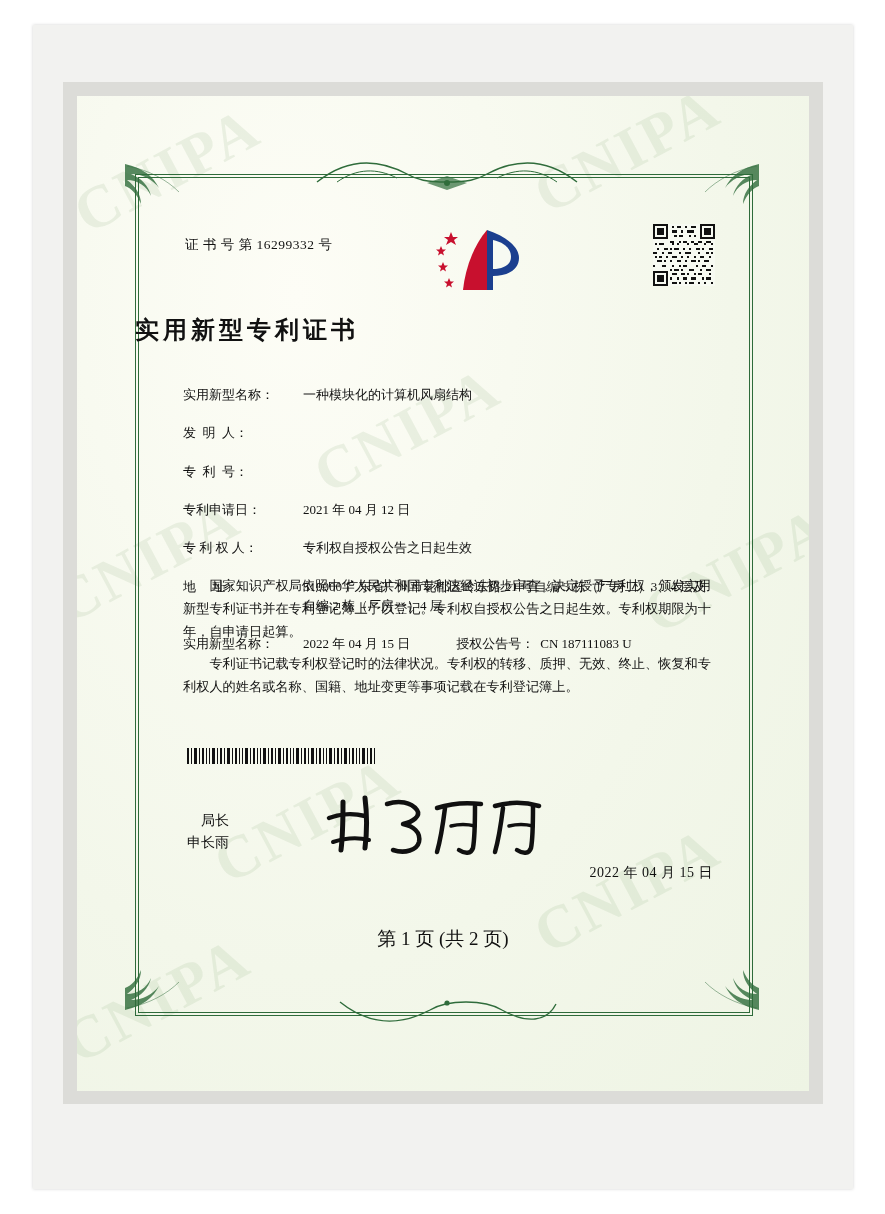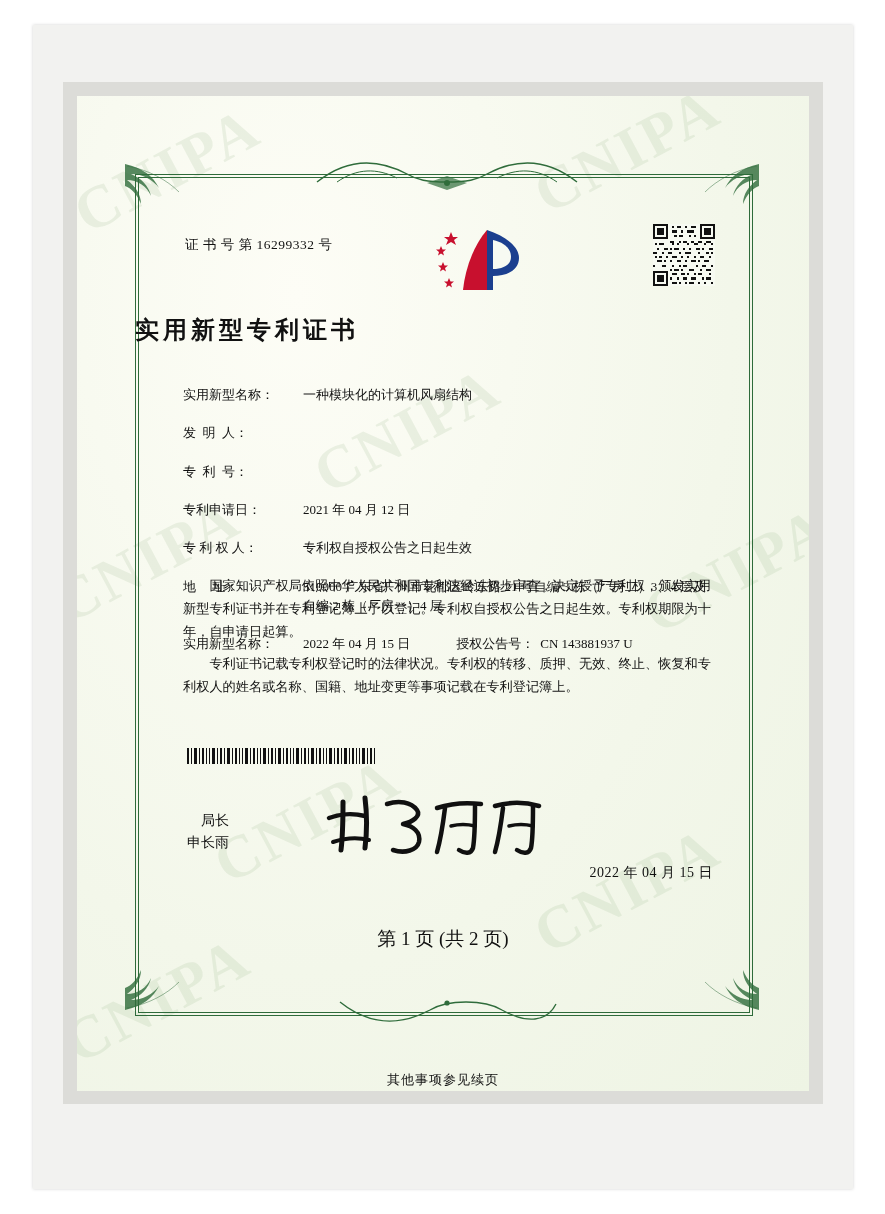--- a/index.html
+++ b/index.html
@@ -411,21 +411,21 @@
           <div class="fvalue">专利权自授权公告之日起生效</div>
         </div>
         <div class="frow">
           <div class="flabel">地     址：</div>
           <div class="fvalue">510000  广东省广州市花都区岭东路 21 号自编 3 栋（厂房二）3、4 层及自编 2 栋（厂房一）4 层</div>
         </div>
         <div class="frow inline-two">
           <div class="flabel">实用新型名称：</div>
           <div class="fvalue">2022 年 04 月 15 日</div>
           <div class="f2label">授权公告号：</div>
-          <div class="fvalue" style="margin-left:6px;">CN 143881937 U</div>
+          <div class="fvalue" style="margin-left:6px;">CN 187111083 U</div>
         </div>
       </div>
 
       <div class="para p1">
         <span class="indent">国家知识产权局依照中华人民共和国专利法经过初步审查，决定授予专利权，颁发实用新型专利证书并在专利登记簿上予以登记。专利权自授权公告之日起生效。专利权期限为十年，自申请日起算。</span>
       </div>
       <div class="para p2">
         <span class="indent">专利证书记载专利权登记时的法律状况。专利权的转移、质押、无效、终止、恢复和专利权人的姓名或名称、国籍、地址变更等事项记载在专利登记簿上。</span>
       </div>
 
@@ -506,15 +506,14 @@
           <path d="M178 24 C176 40 174 54 170 68" stroke-width="4.5"></path>
           <path d="M208 22 C208 38 208 54 206 64 C204 70 198 70 192 66" stroke-width="4.5"></path>
           <path d="M184 42 C192 40 200 40 208 42" stroke-width="3.5"></path>
         </g>
       </svg>
 
       <div class="issue-date">2022 年 04 月 15 日</div>
       <div class="page-no">第 1 页 (共 2 页)</div>
     </div>
 
-    <div class="footer-note">其他事项参见续页</div>
   </div>
 </div>
 
 </body></html>

